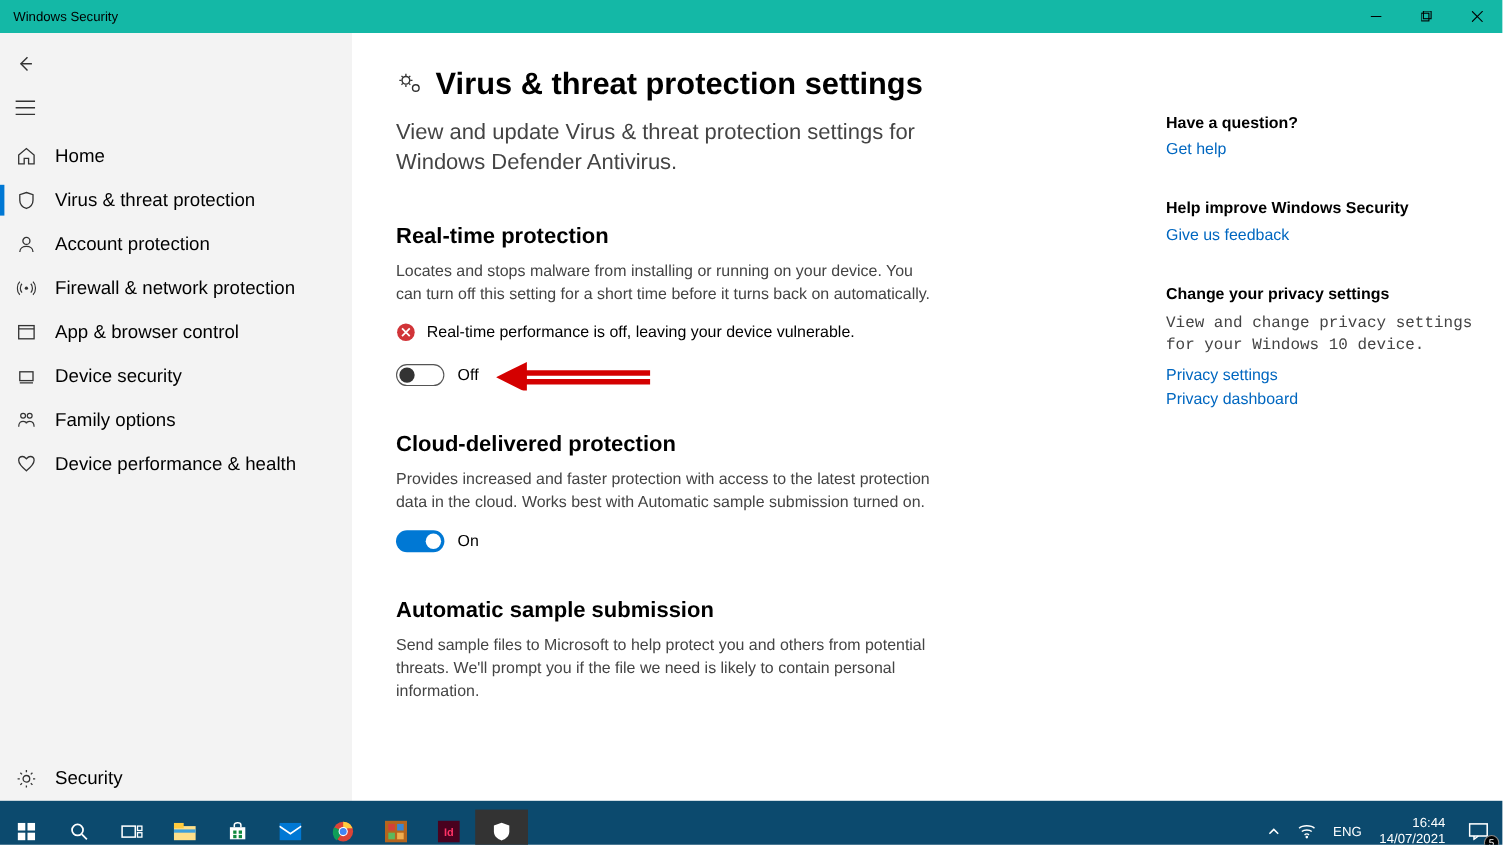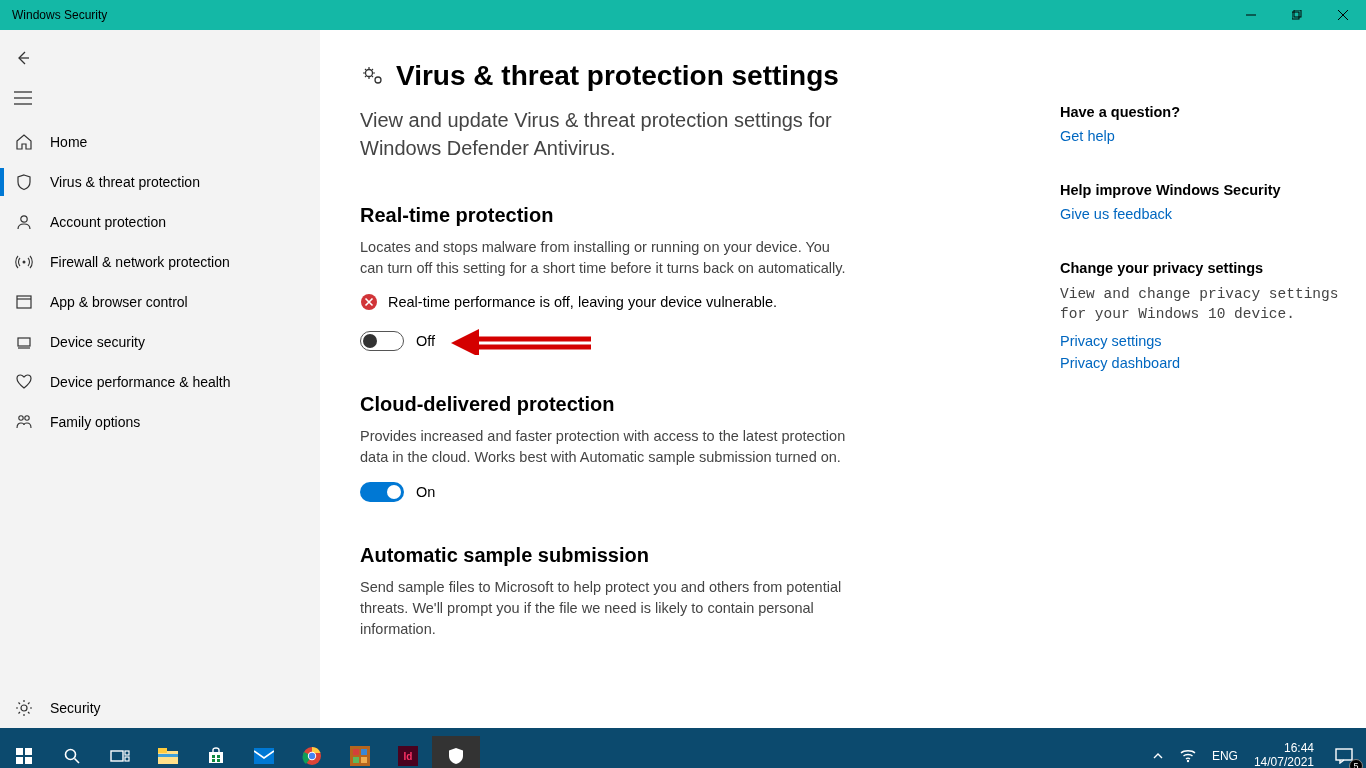--- a/index.html
+++ b/index.html
@@ -12,21 +12,21 @@
 .titlebar .win-btn { width: 46px; height: 30px; display: flex; align-items: center; justify-content: center; }
 .titlebar .win-btn svg { width: 10px; height: 10px; }
 
 
 .app { display: flex; height: 698px; }
 
 
 .sidebar { width: 320px; background: #f3f3f3; display: flex; flex-direction: column; padding-top: 8px; }
 .sidebar .back-btn { height: 40px; display: flex; align-items: center; padding-left: 14px; }
 .sidebar .hamburger { height: 40px; display: flex; align-items: center; padding-left: 14px; margin-bottom: 4px; }
-.sidebar .nav-item { height: 40px; display: flex; align-items: center; padding-left: 14px; font-size: 14px; color: #000; position: relative; }
+.sidebar .nav-item { height: 40px; display: flex; align-items: center; padding-left: 14px; font-size: 17px; color: #000; position: relative; }
 .sidebar .nav-item.active::before { content: ""; position: absolute; left: 0; top: 6px; bottom: 6px; width: 4px; background: #0078d4; }
 .sidebar .nav-item .icon { width: 20px; height: 20px; margin-right: 16px; display: flex; align-items: center; justify-content: center; }
 .sidebar .settings-row { margin-top: auto; }
 
 
 .content { flex: 1; display: flex; padding: 30px 12px 0 40px; overflow: hidden; }
 .main-col { width: 660px; }
 .side-col { width: 280px; padding-top: 44px; margin-left: 40px; }
 
 .page-header { display: flex; align-items: center; margin-bottom: 14px; }
@@ -161,34 +161,34 @@
           <svg width="18" height="18" viewBox="0 0 18 18">
             <rect x="3" y="5" width="12" height="8" fill="none" stroke="#333" stroke-width="1.2"></rect>
             <line x1="3" y1="15" x2="15" y2="15" stroke="#333" stroke-width="1.2"></line>
           </svg>
         </span>
       <span>Device security</span>
     </div>
     <div class="nav-item">
       <span class="icon">
           <svg width="18" height="18" viewBox="0 0 18 18">
-            <path d="M9 15 C4 11 2 8 2 5.5 C2 3.5 3.5 2 5.5 2 C7 2 8 3 9 4 C10 3 11 2 12.5 2 C14.5 2 16 3.5 16 5.5 C16 8 14 11 9 15 Z" fill="none" stroke="#333" stroke-width="1.2"></path>
-          </svg>
-        </span>
-      <span>Device performance &amp; health</span>
-    </div>
-    <div class="nav-item">
-      <span class="icon">
-          <svg width="18" height="18" viewBox="0 0 18 18">
             <circle cx="6" cy="5" r="2.2" fill="none" stroke="#333" stroke-width="1.1"></circle>
             <circle cx="12" cy="5" r="2.2" fill="none" stroke="#333" stroke-width="1.1"></circle>
             <path d="M2 15 C2 11 4 10 6 10 C8 10 9 11 9 12 C9 11 10 10 12 10 C14 10 16 11 16 15" fill="none" stroke="#333" stroke-width="1.1"></path>
           </svg>
         </span>
       <span>Family options</span>
+    </div>
+    <div class="nav-item">
+      <span class="icon">
+          <svg width="18" height="18" viewBox="0 0 18 18">
+            <path d="M9 15 C4 11 2 8 2 5.5 C2 3.5 3.5 2 5.5 2 C7 2 8 3 9 4 C10 3 11 2 12.5 2 C14.5 2 16 3.5 16 5.5 C16 8 14 11 9 15 Z" fill="none" stroke="#333" stroke-width="1.2"></path>
+          </svg>
+        </span>
+      <span>Device performance &amp; health</span>
     </div>
 
     <div class="nav-item settings-row">
       <span class="icon">
           <svg width="18" height="18" viewBox="0 0 18 18">
             <circle cx="9" cy="9" r="3" fill="none" stroke="#333" stroke-width="1.2"></circle>
             <path d="M9 1 V3 M9 15 V17 M1 9 H3 M15 9 H17 M3.5 3.5 L5 5 M13 13 L14.5 14.5 M14.5 3.5 L13 5 M5 13 L3.5 14.5" stroke="#333" stroke-width="1.2"></path>
           </svg>
         </span>
       <span>Security</span>

